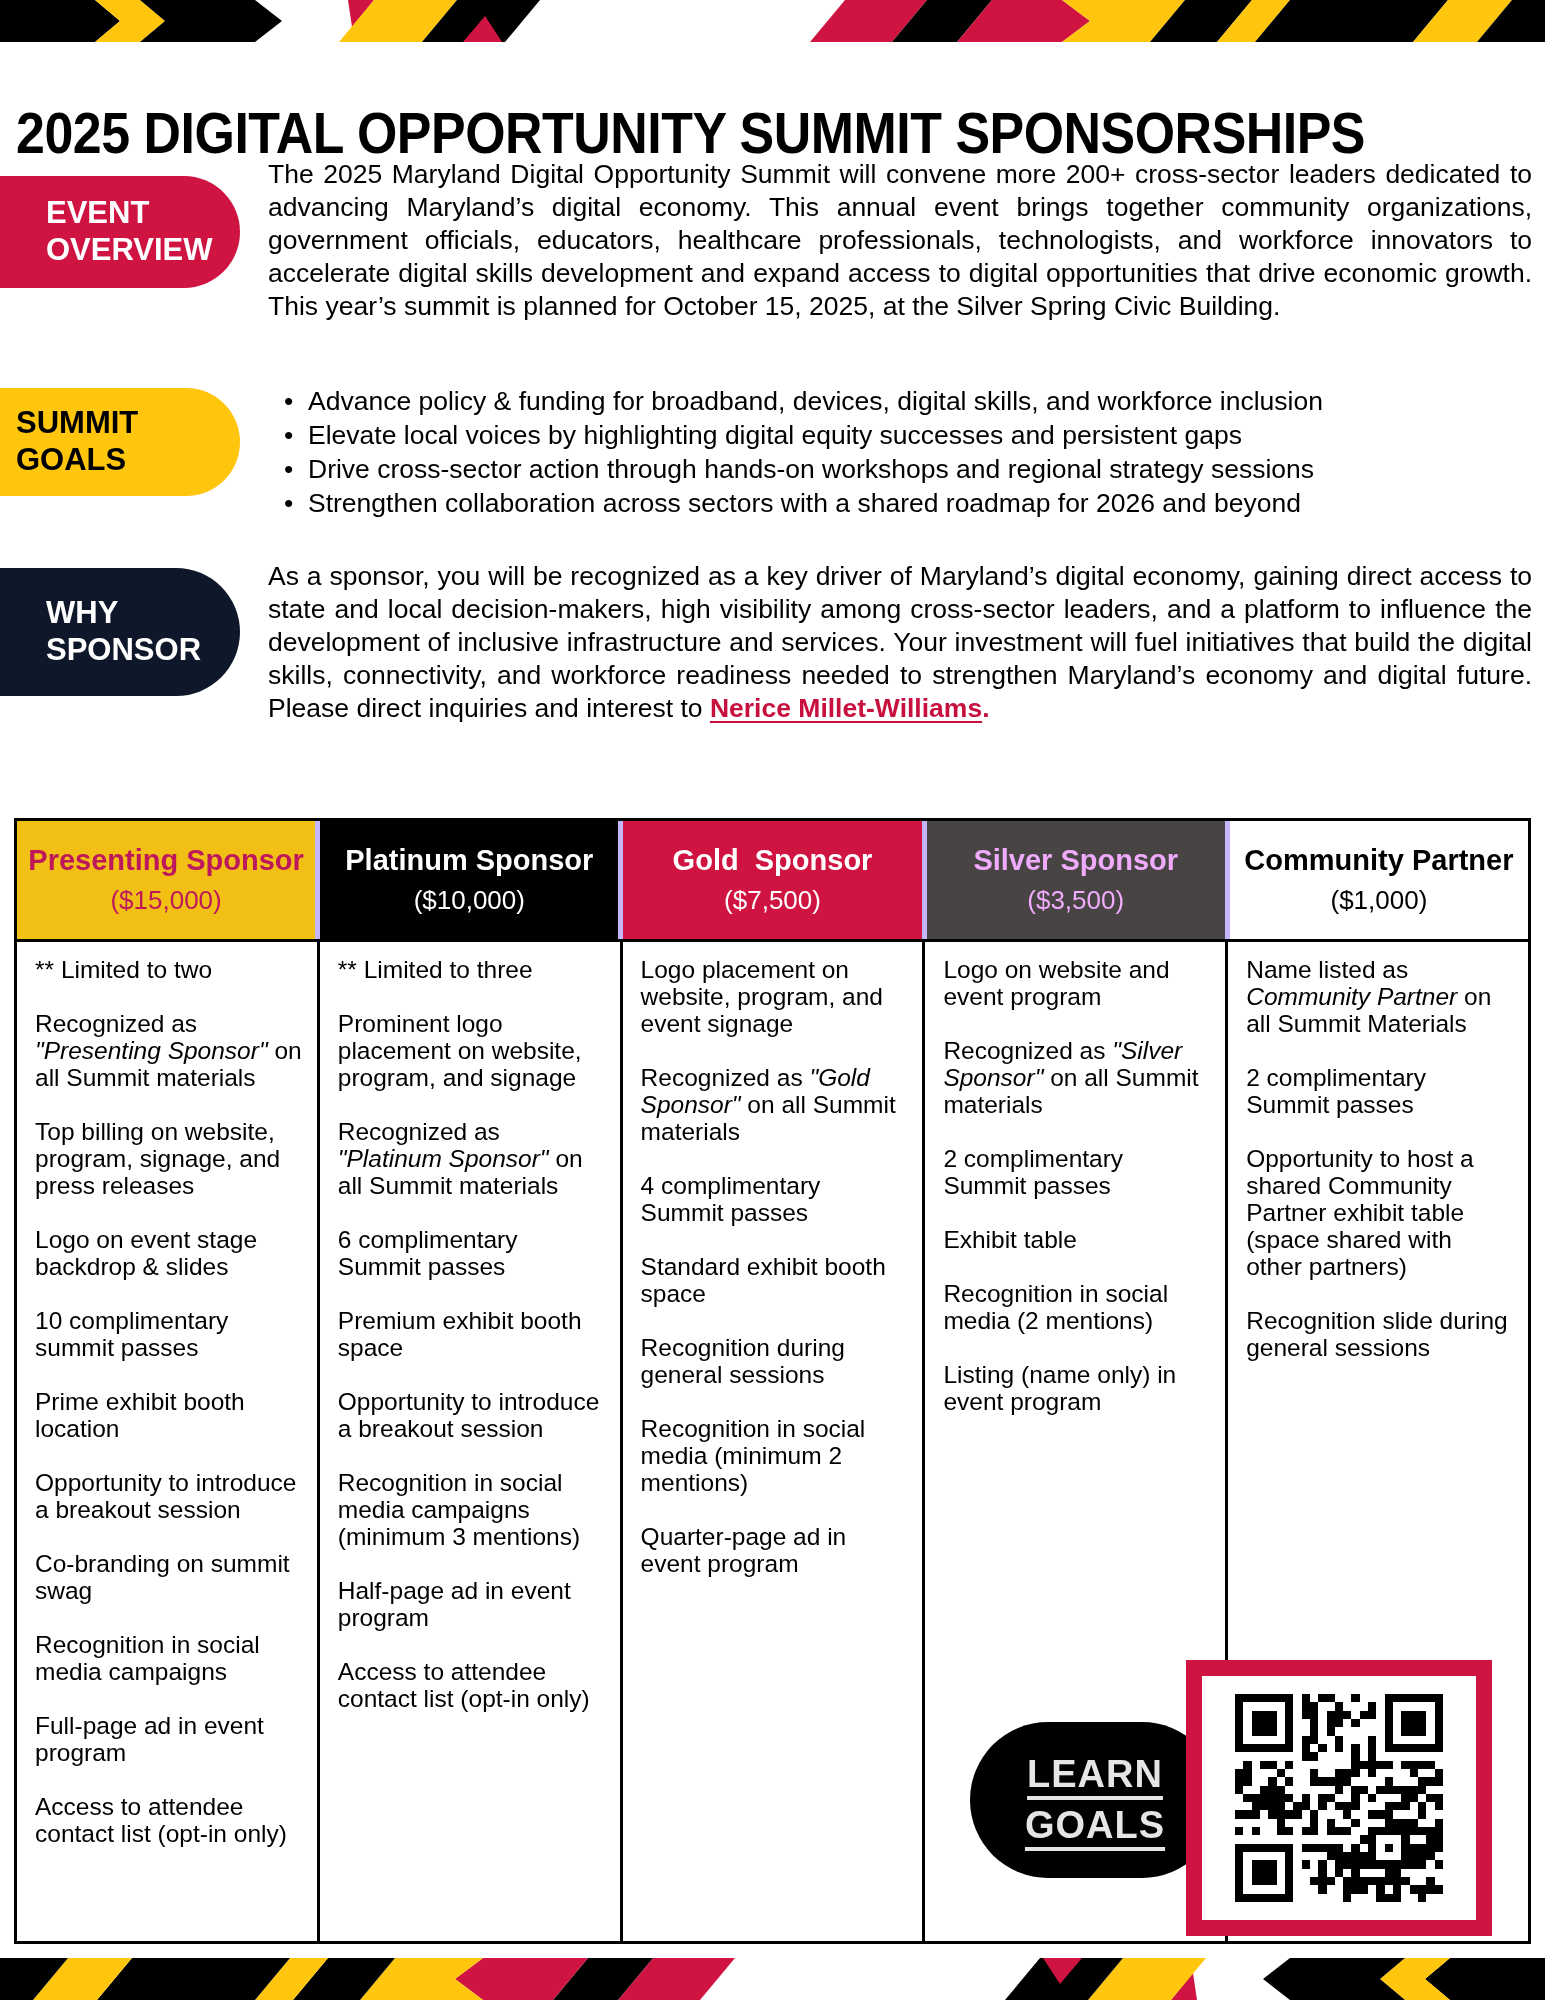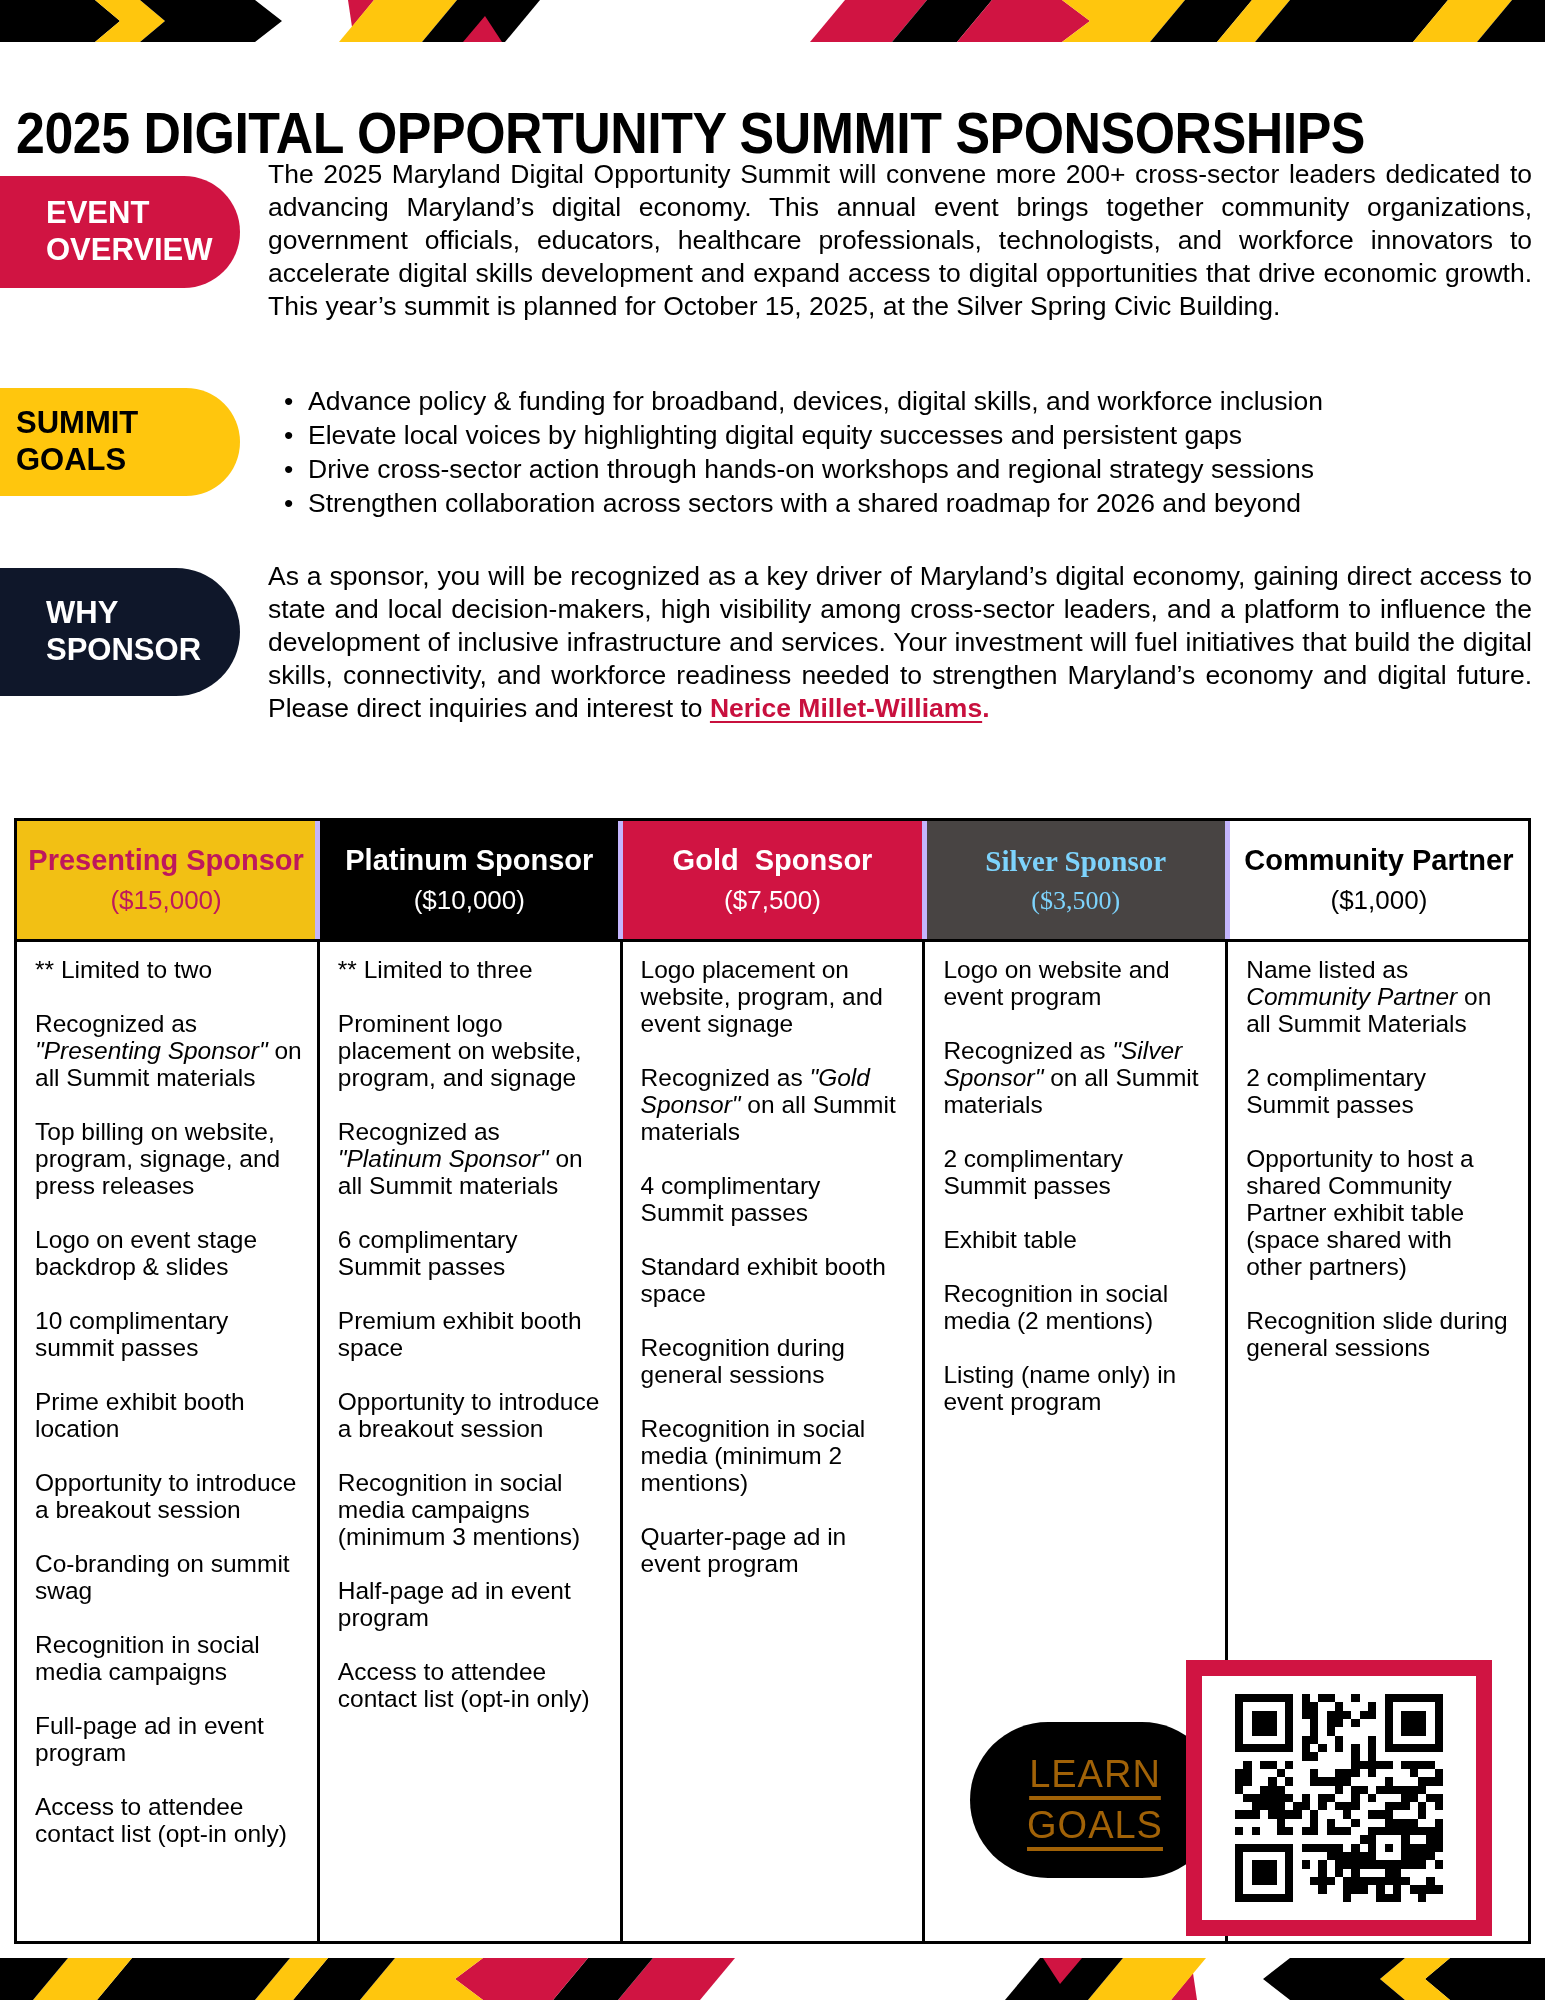--- a/index.html
+++ b/index.html
@@ -47,21 +47,21 @@
   .th-name{font-weight:bold;font-size:29px;white-space:pre-wrap;}
   .th-price{font-size:26px;}
   .tbody{display:flex;border-top:3px solid #000;height:999px;overflow:hidden;}
   .td{flex:1 1 0;padding:14px 15px 14px 18px;font-size:24.5px;line-height:27px;box-sizing:border-box;}
   .td + .td{border-left:3px solid #000;}
   .benefit{margin:0 0 27px 0;}
 
   
   .learn-more{position:absolute;left:970px;top:1722px;width:250px;height:156px;background:#000;
               border-radius:999px;z-index:2;display:flex;flex-direction:column;align-items:center;
-              justify-content:center;color:#a16207;font-weight:normal;font-size:38px;line-height:1.35;
+              justify-content:center;color:#e5e5e5;font-weight:bold;font-size:38px;line-height:1.35;
               letter-spacing:1px;cursor:pointer;}
   .learn-more span{text-decoration:underline;text-underline-offset:9px;text-decoration-thickness:4px;}
 
   
   .qr{position:absolute;left:1186px;top:1660px;width:306px;height:276px;z-index:3;
       padding:16px;box-sizing:border-box;}
   .qr-inner{width:100%;height:100%;background:#fff;display:flex;align-items:center;justify-content:center;}
   .qr-inner svg{width:208px;height:208px;shape-rendering:crispEdges;}
 </style>
 </head>
@@ -120,21 +120,21 @@
           <div class="th-price">($15,000)</div>
         </div>
         <div class="th" style="background: rgb(0, 0, 0); color: rgb(255, 255, 255);">
           <div class="th-name">Platinum Sponsor</div>
           <div class="th-price">($10,000)</div>
         </div>
         <div class="th" style="background: rgb(208, 20, 66); color: rgb(255, 255, 255);">
           <div class="th-name">Gold  Sponsor</div>
           <div class="th-price">($7,500)</div>
         </div>
-        <div class="th" style="background: rgb(72, 68, 67); color: #7dd3fc; font-family: Liberation Serif, serif;">
+        <div class="th" style="background: rgb(72, 68, 67); color: #f0abfc;">
           <div class="th-name">Silver Sponsor</div>
           <div class="th-price">($3,500)</div>
         </div>
         <div class="th" style="background: rgb(255, 255, 255); color: rgb(0, 0, 0);">
           <div class="th-name">Community Partner</div>
           <div class="th-price">($1,000)</div>
         </div>
       </div>
     <div class="tbody" id="table-body">
         <div class="td">

